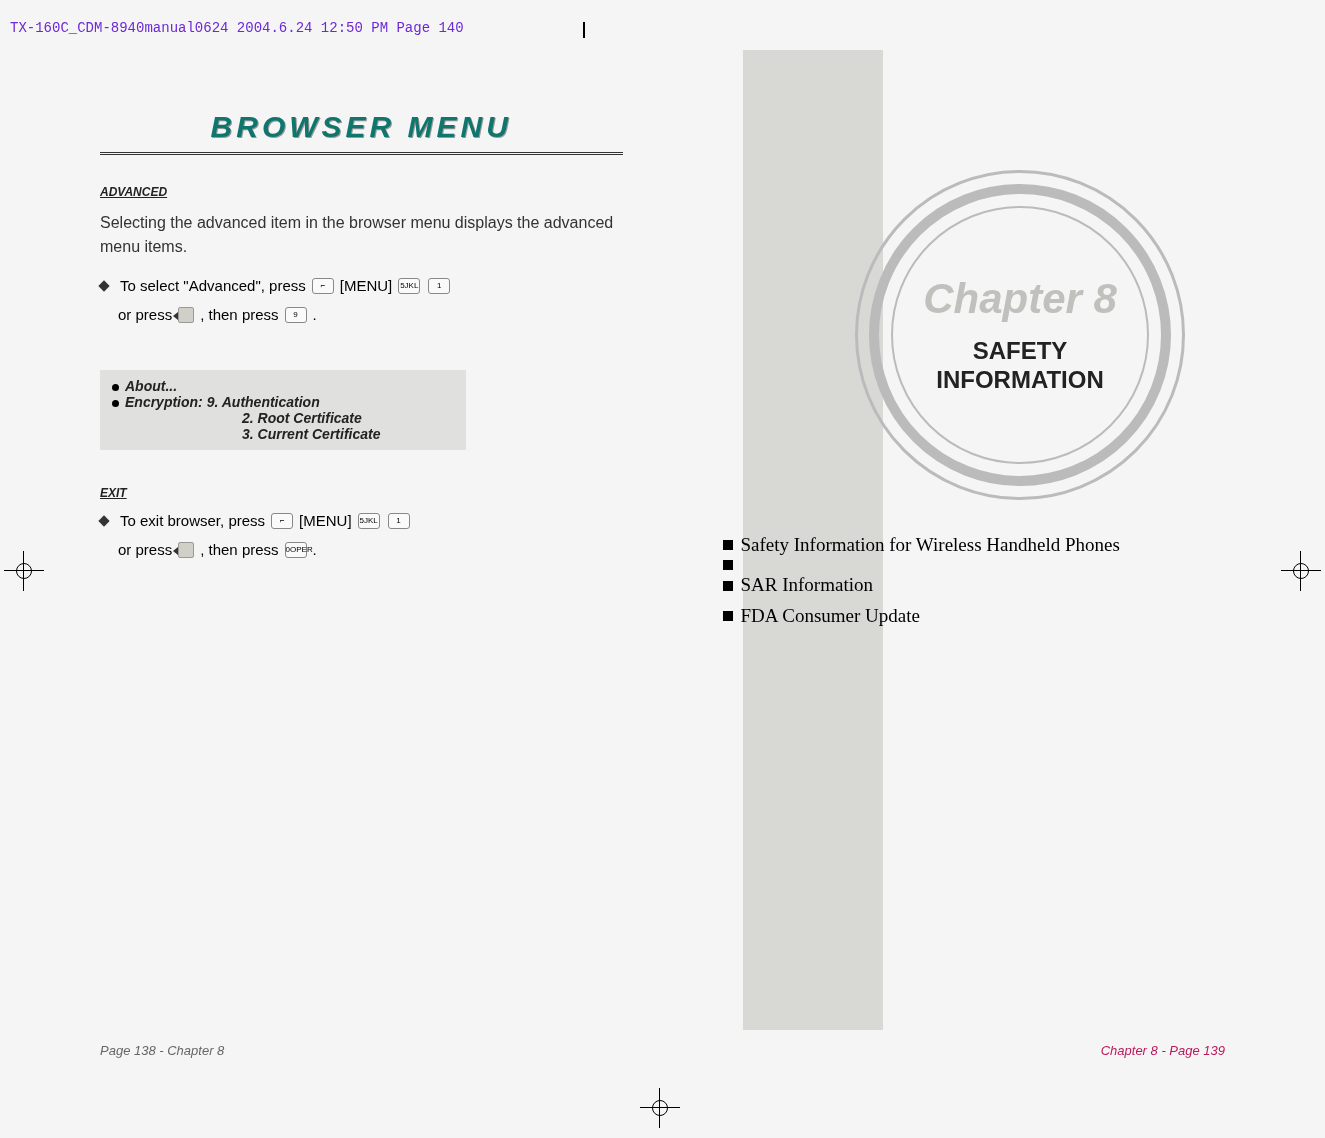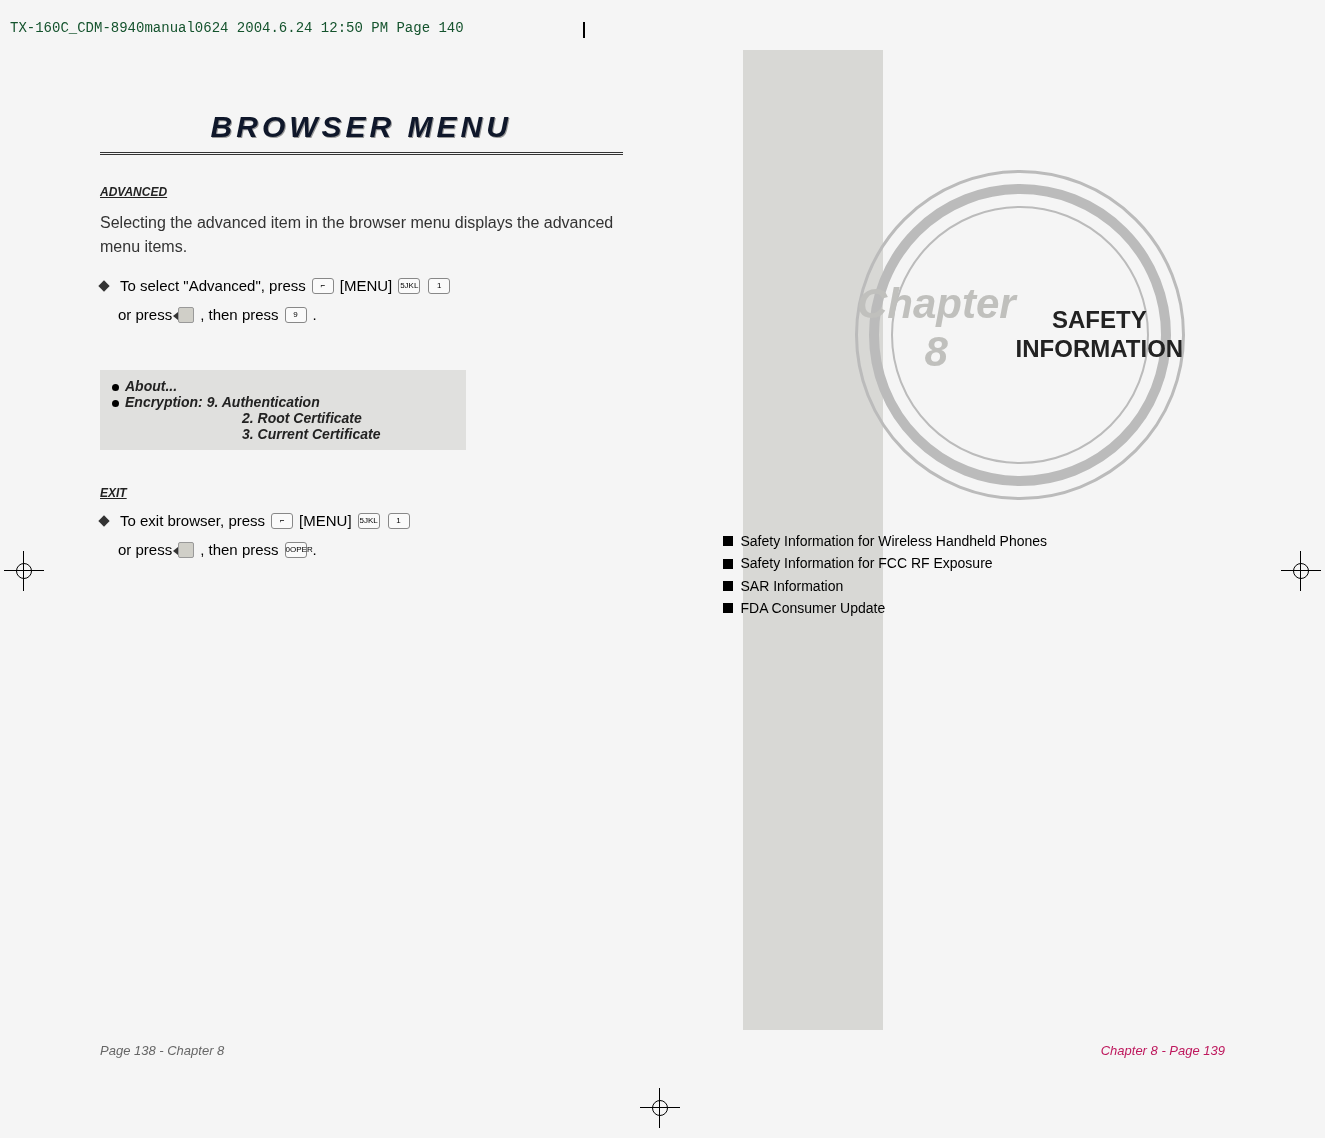--- a/index.html
+++ b/index.html
@@ -13,21 +13,21 @@
       width: 1325px;
       height: 1138px;
       position: relative;
     }
     .header-line {
       position: absolute;
       top: 20px;
       left: 10px;
       font-family: 'Courier New', monospace;
       font-size: 14px;
-      color: #14532d;
+      color: #6d28d9;
     }
     .crop-mark-top-right {
       position: absolute;
       top: 22px;
       left: 569px;
       width: 30px;
       height: 30px;
     }
     .crop-mark-top-right::before {
       content: '';
@@ -98,21 +98,21 @@
       width: 50%;
       padding: 30px 40px;
       position: relative;
     }
     .browser-title {
       font-size: 30px;
       font-weight: bold;
       font-style: italic;
       letter-spacing: 4px;
       text-align: center;
-      color: #0f172a;
+      color: #0f766e;
       text-shadow: 1px 1px 0 #999;
       border-bottom: 3px double #333;
       padding-bottom: 8px;
       margin-bottom: 30px;
     }
     .section-heading {
       font-size: 12px;
       font-weight: bold;
       font-style: italic;
       text-decoration: underline;
@@ -253,21 +253,21 @@
     }
     .circle-inner {
       position: absolute;
       top: 36px;
       left: 36px;
       right: 36px;
       bottom: 36px;
       border: 2px solid #bbb;
       border-radius: 50%;
       display: flex;
-      flex-direction: row;
+      flex-direction: column;
       align-items: center;
       justify-content: center;
       background: #f5f5f5;
     }
     .chapter-title {
       font-size: 42px;
       font-weight: bold;
       font-style: italic;
       color: #c0c0bd;
       text-align: center;
@@ -281,25 +281,26 @@
       line-height: 1.2;
     }
     .bullet-list {
       position: absolute;
       top: 450px;
       left: 60px;
       right: 20px;
       z-index: 3;
     }
     .bullet-item {
-      font-size: 14px;
+      font-size: 19px;
       color: #000;
       line-height: 1.6;
       display: flex;
       align-items: center;
+      font-family: Liberation Serif, serif;
     }
     .square-bullet {
       display: inline-block;
       width: 10px;
       height: 10px;
       background: #000;
       margin-right: 8px;
     }
   </style>
 </head>
@@ -386,21 +387,20 @@
       </div>
     </div>
 
     <div class="bullet-list">
       <div class="bullet-item">
           <span class="square-bullet"></span>
           <span>Safety Information for Wireless Handheld Phones</span>
         </div>
       <div class="bullet-item">
           <span class="square-bullet"></span>
-          <span>Safety Information for FCC RF Exposure</span>
         </div>
       <div class="bullet-item">
           <span class="square-bullet"></span>
           <span>SAR Information</span>
         </div>
       <div class="bullet-item">
           <span class="square-bullet"></span>
           <span>FDA Consumer Update</span>
         </div>
     </div>

